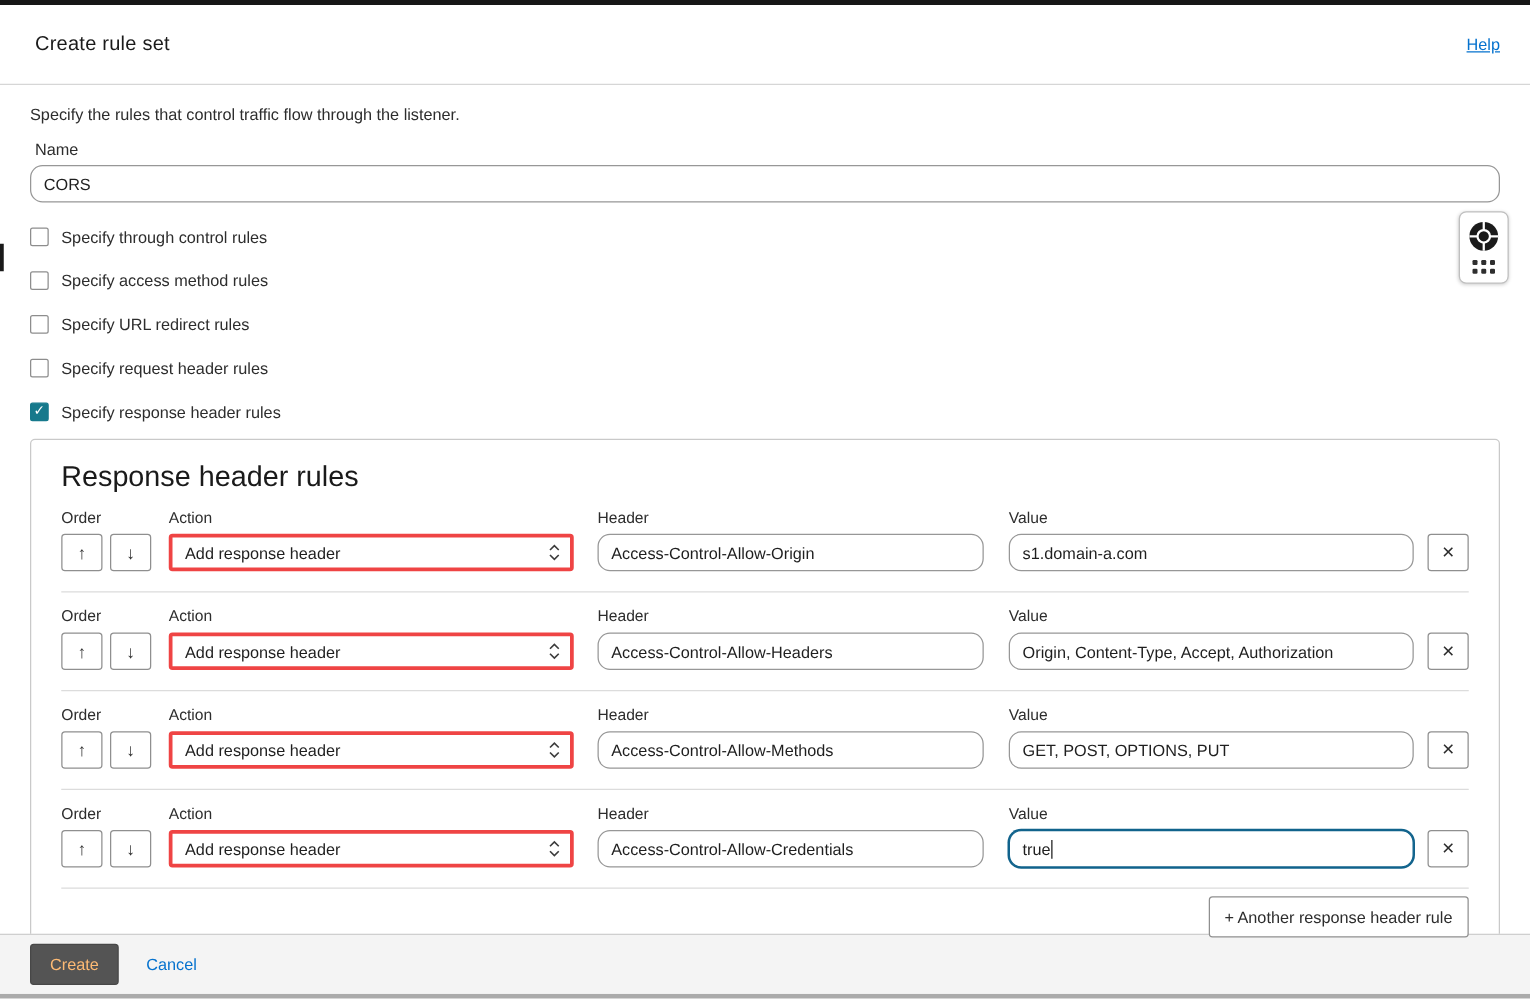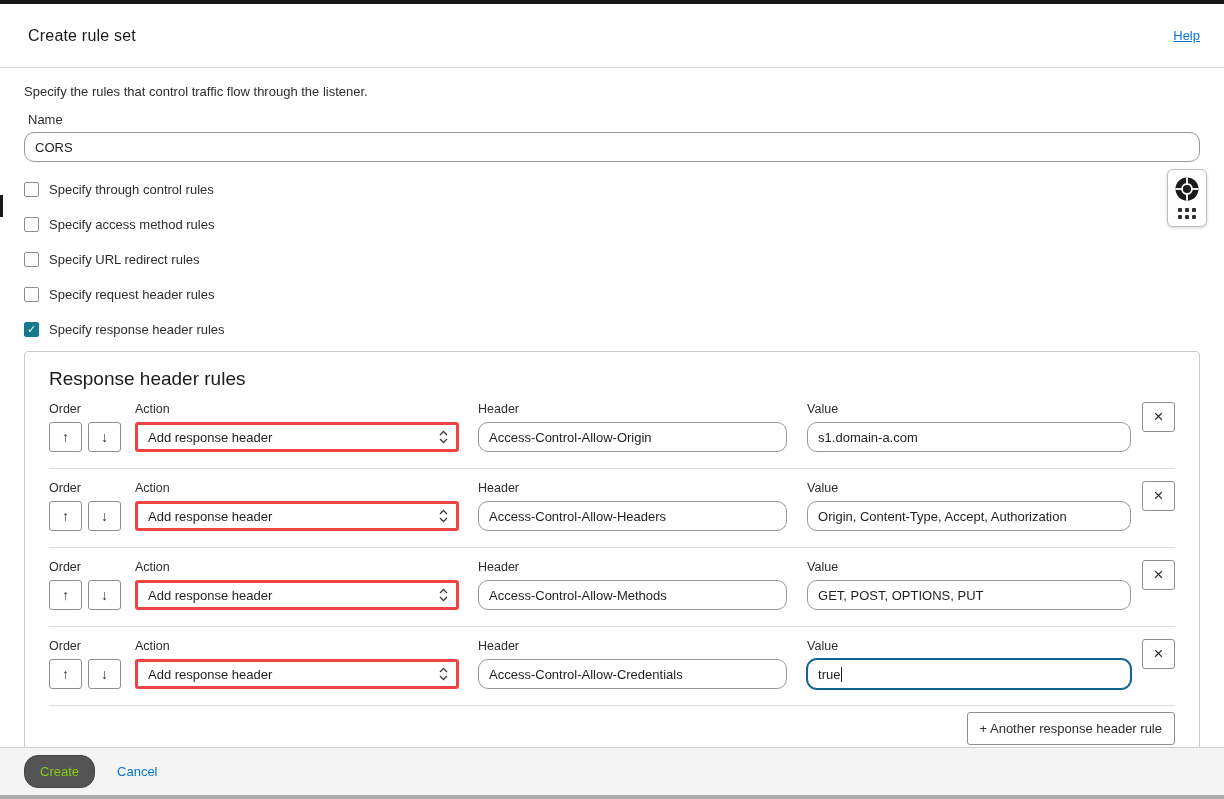--- a/index.html
+++ b/index.html
@@ -31,42 +31,42 @@
   .text-input.focused .caret{display:inline-block;}
   .name-input{width:100%;}
   .cb-row{display:flex;align-items:center;margin-top:19px;height:16px;gap:10px;cursor:pointer;width:max-content;}
   .cb{width:15px;height:15px;border:1px solid #8d8d8d;border-radius:2px;background:#fff;
     display:flex;align-items:center;justify-content:center;flex:none;}
   .cb .tick{display:none;color:#fff;font-size:11px;line-height:1;}
   .cb.checked{background:var(--checkbox-checked);border-color:var(--checkbox-checked);}
   .cb.checked .tick{display:block;}
   .cb-label{font-size:13px;color:#2d2d2d;}
   .panel{margin-top:14px;border:1px solid #c9c9c9;border-radius:4px;padding:16px 24px 16px;background:#fff;}
-  .panel h2{font-size:19px;font-weight:400;color:#1a1a1a;margin:0 0 4px;}
-  .rule{display:flex;margin-top:12px;}
+  .panel h2{font-size:23px;font-weight:400;color:#1a1a1a;margin:0 0 4px;}
+  .rule{display:flex;align-items:flex-end;margin-top:12px;}
   .col{display:flex;flex-direction:column;gap:6px;}
   .col-label{font-size:12.5px;color:#2d2d2d;}
   .order-btns{display:flex;gap:6px;}
   .sq-btn{width:33px;height:30px;border:1px solid #8f8f8f;border-radius:3px;background:#fff;
     font-size:14px;color:#333;display:flex;align-items:center;justify-content:center;cursor:pointer;padding:0;
     font-family:"Liberation Sans",sans-serif;}
   .col-action{width:325px;margin-left:14px;}
   .select{height:30px;border:3px solid #ef4444;border-radius:3px;background:#fff;
     display:flex;align-items:center;justify-content:space-between;padding:0 8px 0 10px;
     font-size:13px;color:#1f1f1f;cursor:pointer;}
   .col-header{width:310px;margin-left:19px;}
   .col-value{width:325px;margin-left:20px;}
   .x-btn{margin-left:11px;font-size:17px;font-weight:400;color:#2d2d2d;}
   .rule-sep{border-bottom:1px solid #dcdcdc;margin-top:16px;}
   .add-row{display:flex;justify-content:flex-end;margin-top:6px;}
   .add-btn{border:1px solid #8f8f8f;border-radius:3px;background:#fff;font-size:13px;color:#2d2d2d;
     padding:8px 12px;cursor:pointer;font-family:"Liberation Sans",sans-serif;position:relative;z-index:3;}
   footer{position:absolute;left:0;right:0;bottom:4px;height:48px;background:#f4f4f4;
     border-top:1px solid #cfcfcf;display:flex;align-items:center;padding:0 24px;gap:22px;z-index:2;}
-  .create-btn{background:var(--create-button-bg);color:#84cc16;border:1px solid #474747;border-radius:14px;
+  .create-btn{background:var(--create-button-bg);color:#fdba74;border:1px solid #474747;border-radius:3px;
     font-size:13px;padding:8px 15px;cursor:pointer;font-family:"Liberation Sans",sans-serif;}
   .cancel{font-size:13px;color:var(--link);cursor:pointer;}
   .bottom-edge{position:absolute;left:0;right:0;bottom:0;height:4px;background:#ababab;}
   .left-edge-mark{position:absolute;left:0;top:195px;width:3px;height:22px;background:#1a1a1a;}
   .assist-widget{position:absolute;top:169px;right:17px;width:40px;border:1px solid #bfbfbf;border-radius:6px;
     background:#fff;box-shadow:0 1px 3px rgba(0,0,0,.18);display:flex;flex-direction:column;align-items:center;
     padding:6px 0 7px;gap:6px;cursor:pointer;z-index:4;}
   .dots{display:grid;grid-template-columns:repeat(3,4px);grid-template-rows:repeat(2,4px);gap:3px;}
   .dots span{width:4px;height:4px;background:#2e2e2e;border-radius:1px;}
 </style>

